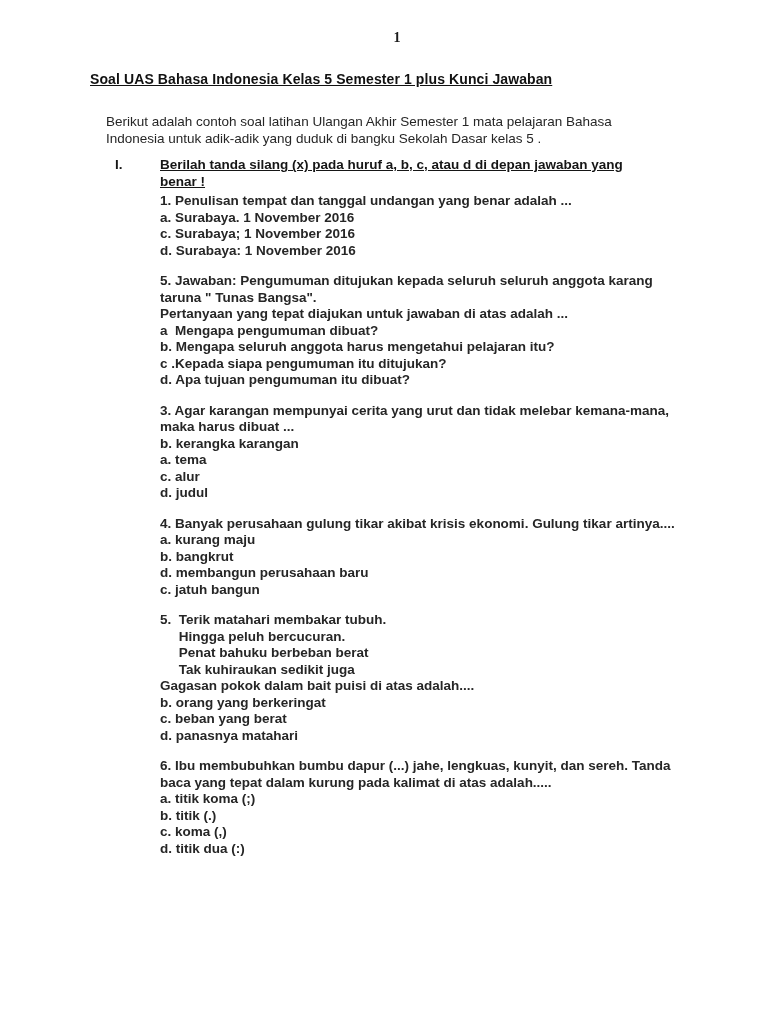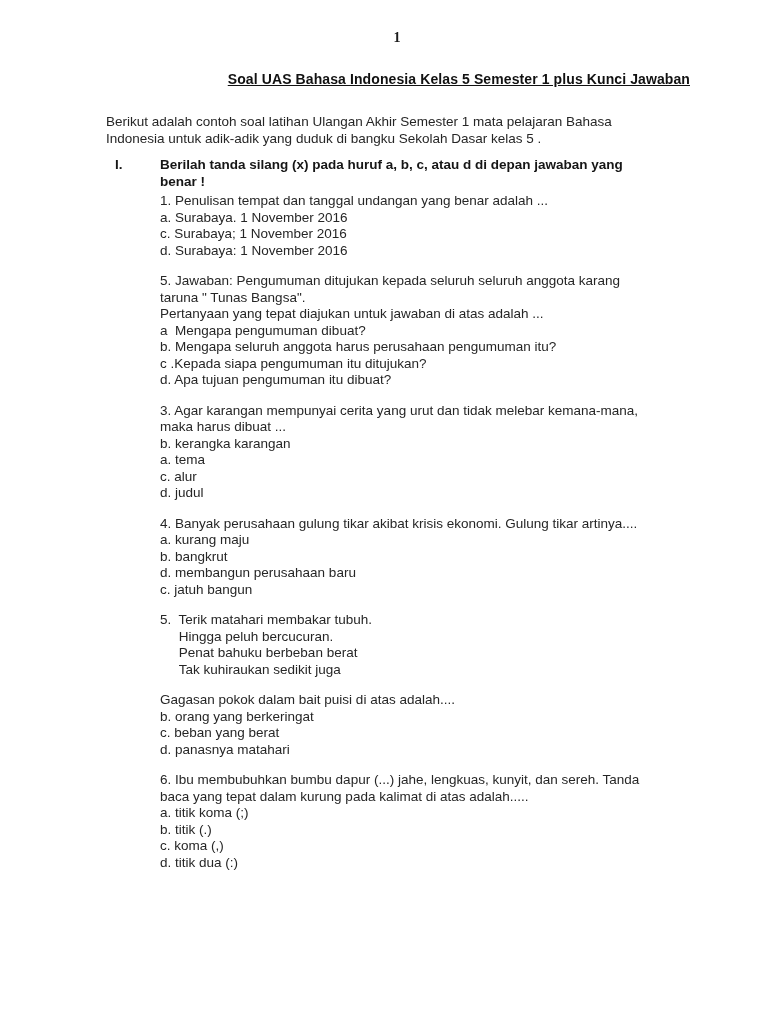--- a/index.html
+++ b/index.html
@@ -32,52 +32,53 @@
     padding-left: 14px;
   }
   .title {
     font-size: 14px;
     font-weight: 700;
     text-decoration: underline;
     color: #111111;
     margin: 0 0 27px 0;
     letter-spacing: 0.1px;
     white-space: pre-wrap;
-    text-align: right;
   }
   .intro {
     margin: 0 0 10px 16px;
     white-space: pre-wrap;
   }
   .section-heading {
     display: flex;
     margin: 0 0 3px 25px;
     font-weight: 700;
     color: #161616;
   }
   .section-numeral {
     width: 45px;
     flex: 0 0 45px;
   }
   .section-instruction {
     flex: 1;
     white-space: pre-wrap;
+    text-decoration: underline;
   }
   .questions {
     margin-left: 70px;
   }
   .question {
     margin: 0 0 14px 0;
   }
   .q-text, .option {
     margin: 0;
     white-space: pre-wrap;
+    font-weight: bold;
   }
   .part-gap {
-    margin-top: 14px;
+    margin-top: 0;
   }
 </style>
 </head>
 <body>
 
 <div class="page">
 
   <div class="page-number">1</div>
 
   <h1 class="title">Soal UAS Bahasa Indonesia Kelas 5 Semester 1 plus Kunci Jawaban</h1>
@@ -98,21 +99,21 @@
       <p class="option">a. Surabaya. 1 November 2016</p>
       <p class="option">c. Surabaya; 1 November 2016</p>
       <p class="option">d. Surabaya: 1 November 2016</p>
     </div>
 
     <div class="question">
       <p class="q-text">5. Jawaban: Pengumuman ditujukan kepada seluruh seluruh anggota karang
 taruna " Tunas Bangsa".
 Pertanyaan yang tepat diajukan untuk jawaban di atas adalah ...</p>
       <p class="option">a  Mengapa pengumuman dibuat?</p>
-      <p class="option">b. Mengapa seluruh anggota harus perusahaan pengumuman itu?</p>
+      <p class="option">b. Mengapa seluruh anggota harus mengetahui pelajaran itu?</p>
       <p class="option">c .Kepada siapa pengumuman itu ditujukan?</p>
       <p class="option">d. Apa tujuan pengumuman itu dibuat?</p>
     </div>
 
     <div class="question">
       <p class="q-text">3. Agar karangan mempunyai cerita yang urut dan tidak melebar kemana-mana,
 maka harus dibuat ...</p>
       <p class="option">b. kerangka karangan</p>
       <p class="option">a. tema</p>
       <p class="option">c. alur</p>

